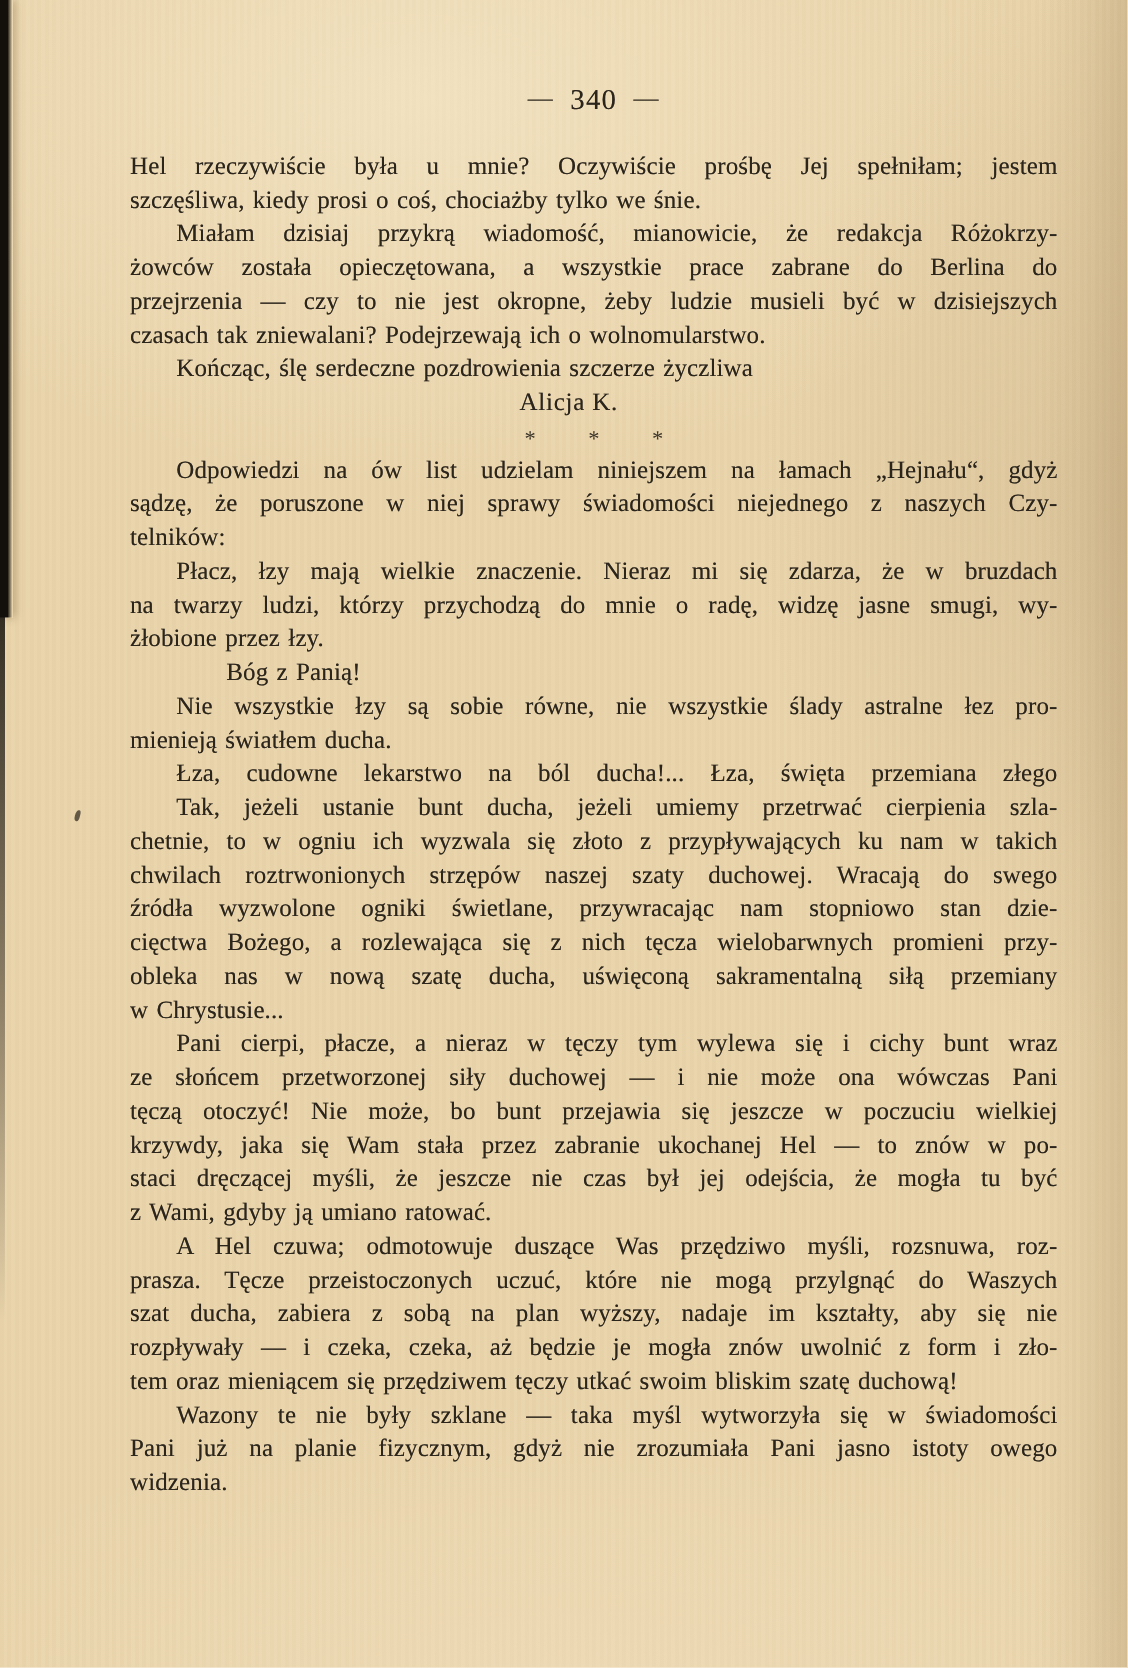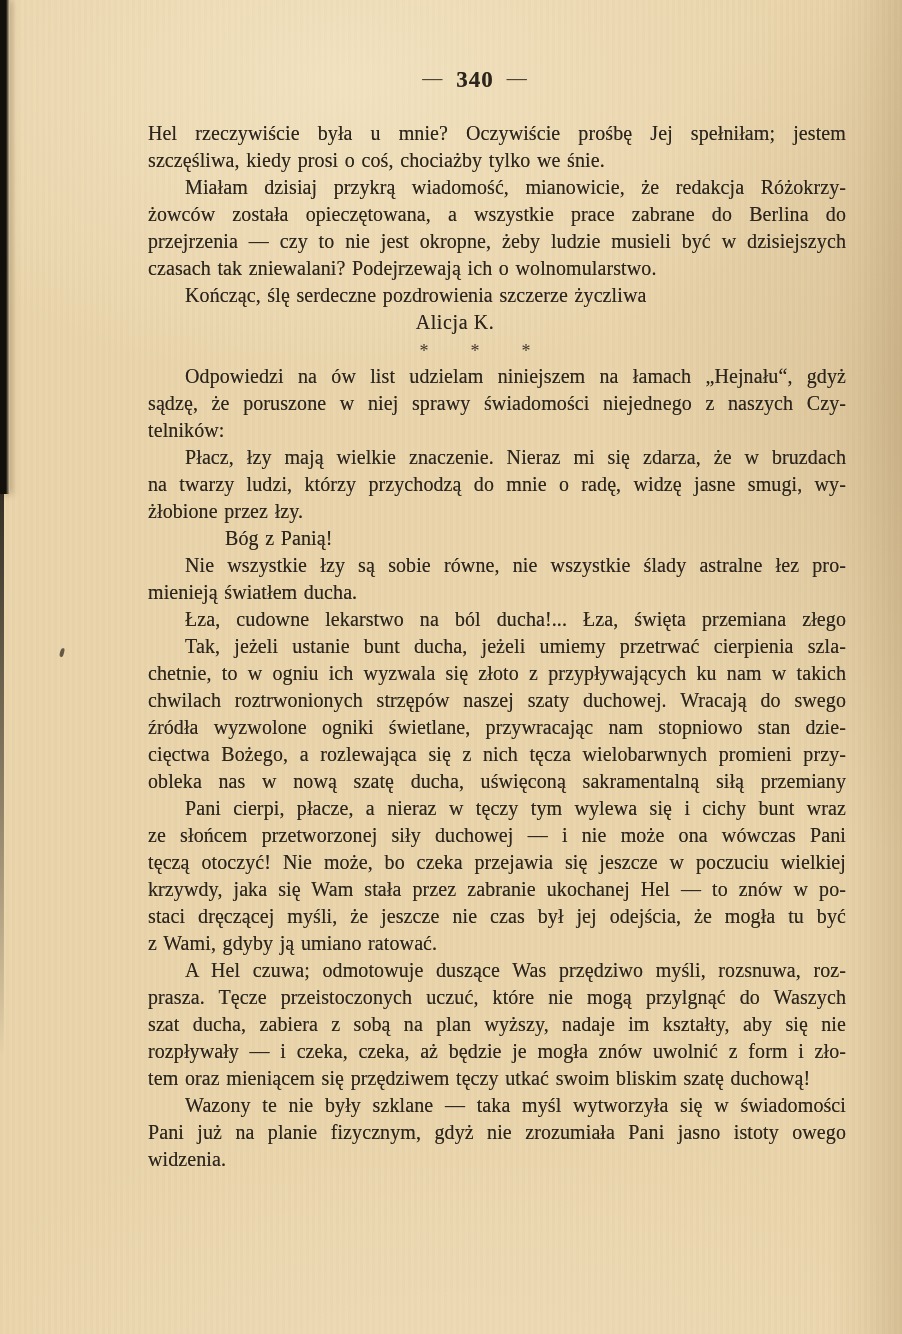--- a/index.html
+++ b/index.html
@@ -65,37 +65,36 @@
   }
   .page-header .dash {
     font-weight: 400;
     margin: 0 13px;
     opacity: 0.85;
     position: relative;
     top: -2px;
     font-size: 20px;
   }
   .page-header .num {
-    font-weight: 700;
+    font-weight: 400;
   }
   .text-block {
     position: absolute;
     left: 104px; top: 120px;
     width: 742px;
   }
   .line {
     font-size: 20px;
     line-height: 27px;
     min-height: 27px;
     text-align: justify;
     text-align-last: justify;
     word-spacing: 1.5px;
     letter-spacing: 0.1px;
     text-shadow: 0 0 0.5px rgba(43,37,27,0.55);
-    margin-left: 44px;
   }
   .line.last { text-align-last: left; }
   .line.indent { text-indent: 37px; }
   .line.indent-wide { text-indent: 77px; }
   .signature {
     font-size: 20px;
     line-height: 27px;
     height: 27px;
     text-align: center;
     padding-right: 40px;
@@ -164,25 +163,26 @@
       <div class="para">
         <div class="line indent">Łza, cudowne lekarstwo na ból ducha!...  Łza, święta przemiana złego</div>
       </div>
       <div class="para">
         <div class="line indent">Tak, jeżeli ustanie bunt ducha, jeżeli umiemy przetrwać cierpienia szla-</div>
         <div class="line">chetnie, to w ogniu ich wyzwala się złoto z przypływających ku nam w takich</div>
         <div class="line">chwilach roztrwonionych strzępów naszej szaty duchowej.  Wracają do swego</div>
         <div class="line">źródła wyzwolone ogniki świetlane, przywracając nam stopniowo stan dzie-</div>
         <div class="line">cięctwa Bożego, a rozlewająca się z nich tęcza wielobarwnych promieni przy-</div>
         <div class="line">obleka nas w nową szatę ducha, uświęconą sakramentalną siłą przemiany</div>
+        <div class="line last">w Chrystusie...</div>
       </div>
       <div class="para">
         <div class="line indent">Pani cierpi, płacze, a nieraz w tęczy tym wylewa się i cichy bunt wraz</div>
         <div class="line">ze słońcem przetworzonej siły duchowej — i nie może ona wówczas Pani</div>
-        <div class="line">tęczą otoczyć!  Nie może, bo czeka przejawia się jeszcze w poczuciu wielkiej</div>
+        <div class="line">tęczą otoczyć!  Nie może, bo bunt przejawia się jeszcze w poczuciu wielkiej</div>
         <div class="line">krzywdy, jaka się Wam stała przez zabranie ukochanej Hel — to znów w po-</div>
         <div class="line">staci dręczącej myśli, że jeszcze nie czas był jej odejścia, że mogła tu być</div>
         <div class="line last">z Wami, gdyby ją umiano ratować.</div>
       </div>
       <div class="para">
         <div class="line indent">A Hel czuwa; odmotowuje duszące Was przędziwo myśli, rozsnuwa, roz-</div>
         <div class="line">prasza.  Tęcze przeistoczonych uczuć, które nie mogą przylgnąć do Waszych</div>
         <div class="line">szat ducha, zabiera z sobą na plan wyższy, nadaje im kształty, aby się nie</div>
         <div class="line">rozpływały — i czeka, czeka, aż będzie je mogła znów uwolnić z form i zło-</div>
         <div class="line last">tem oraz mieniącem się przędziwem tęczy utkać swoim bliskim szatę duchową!</div>

